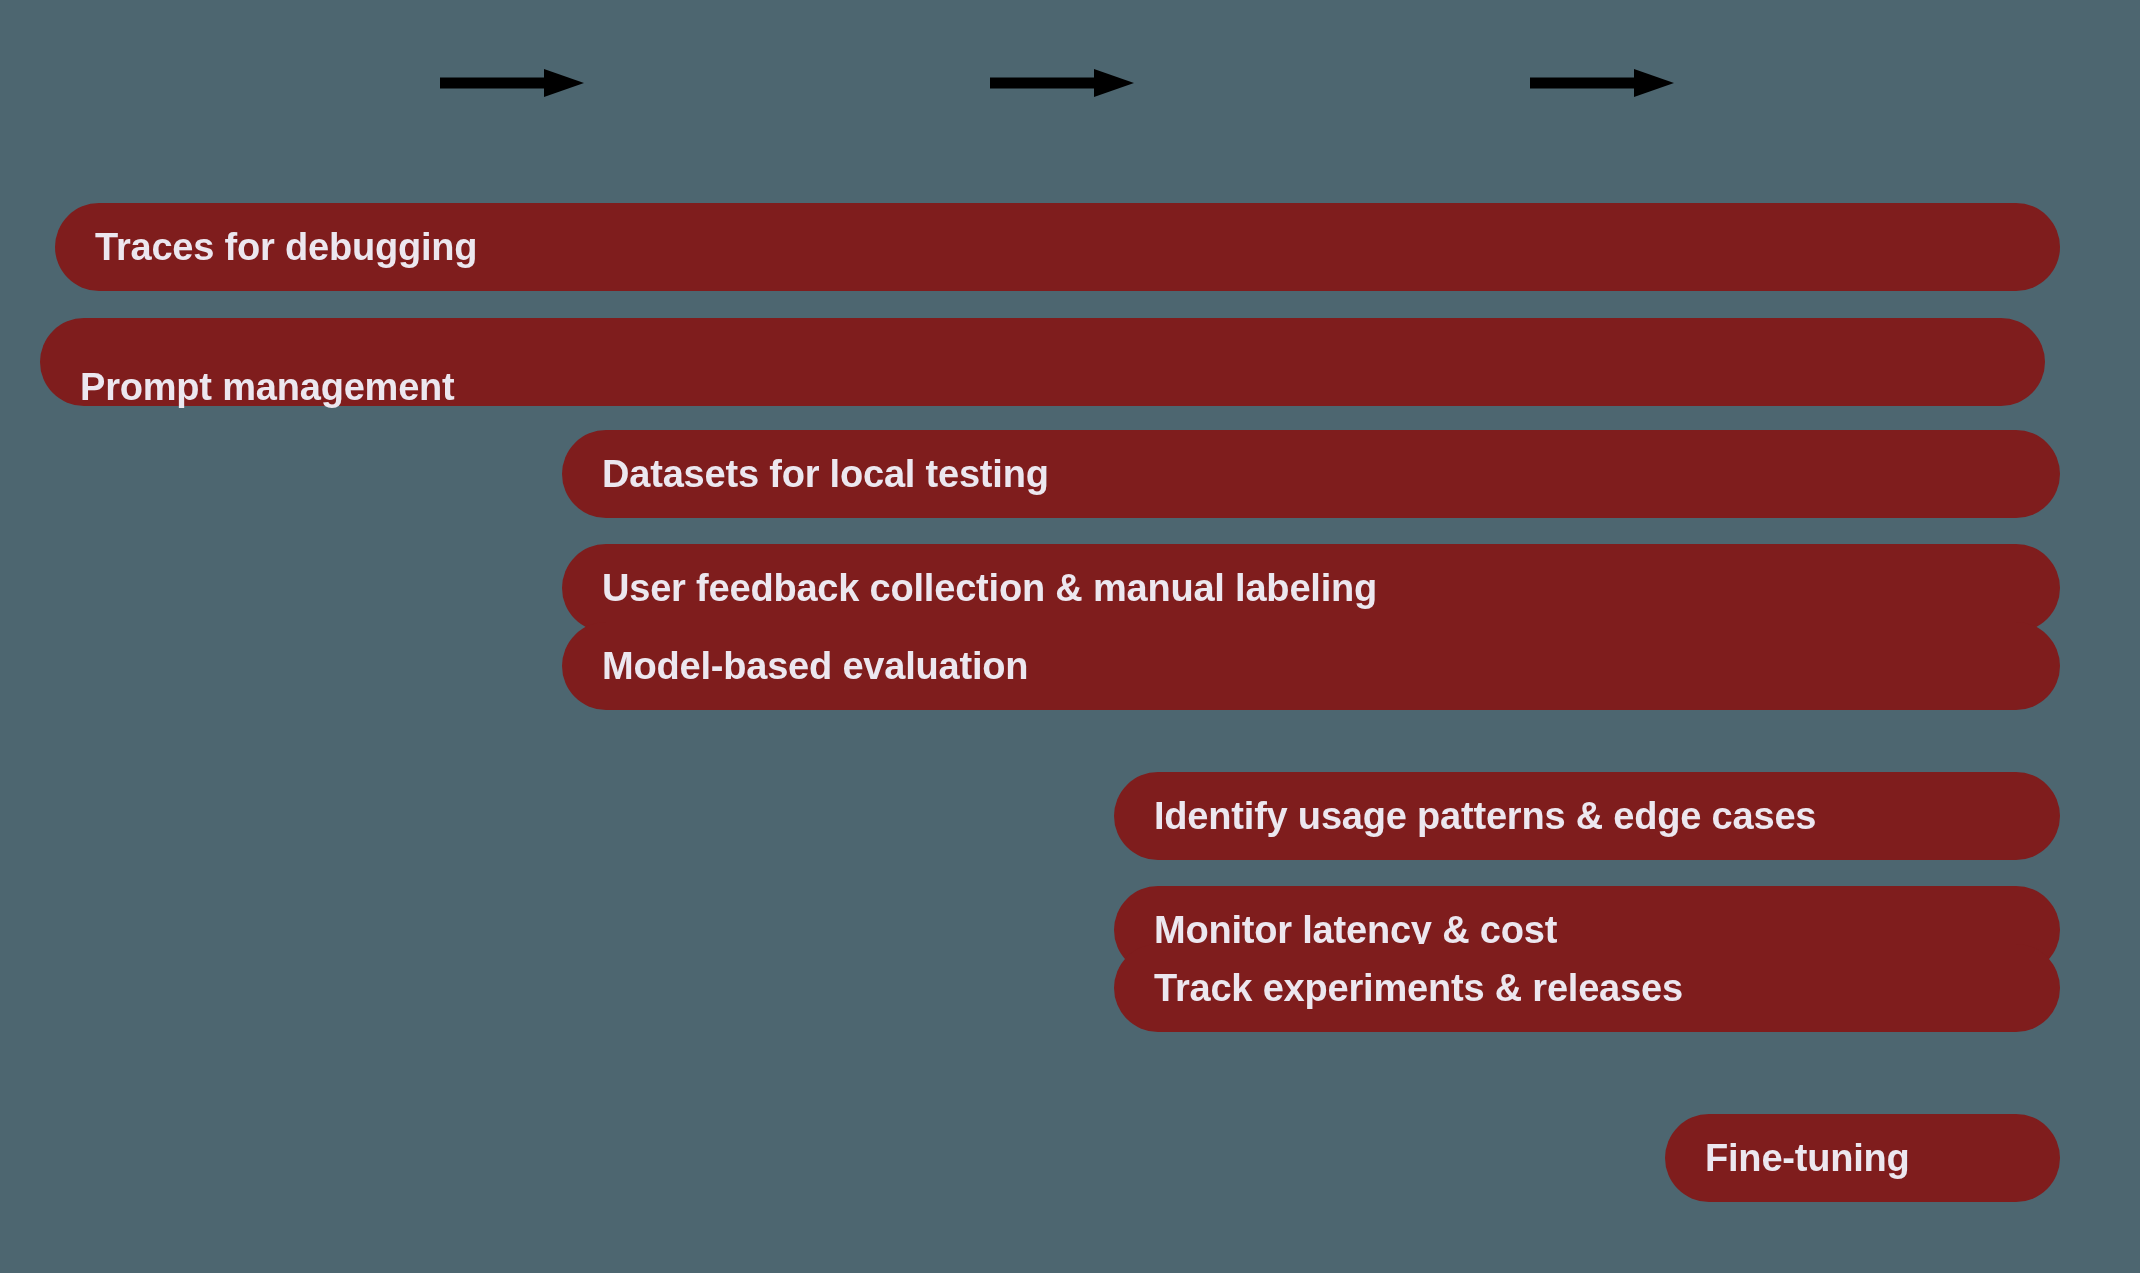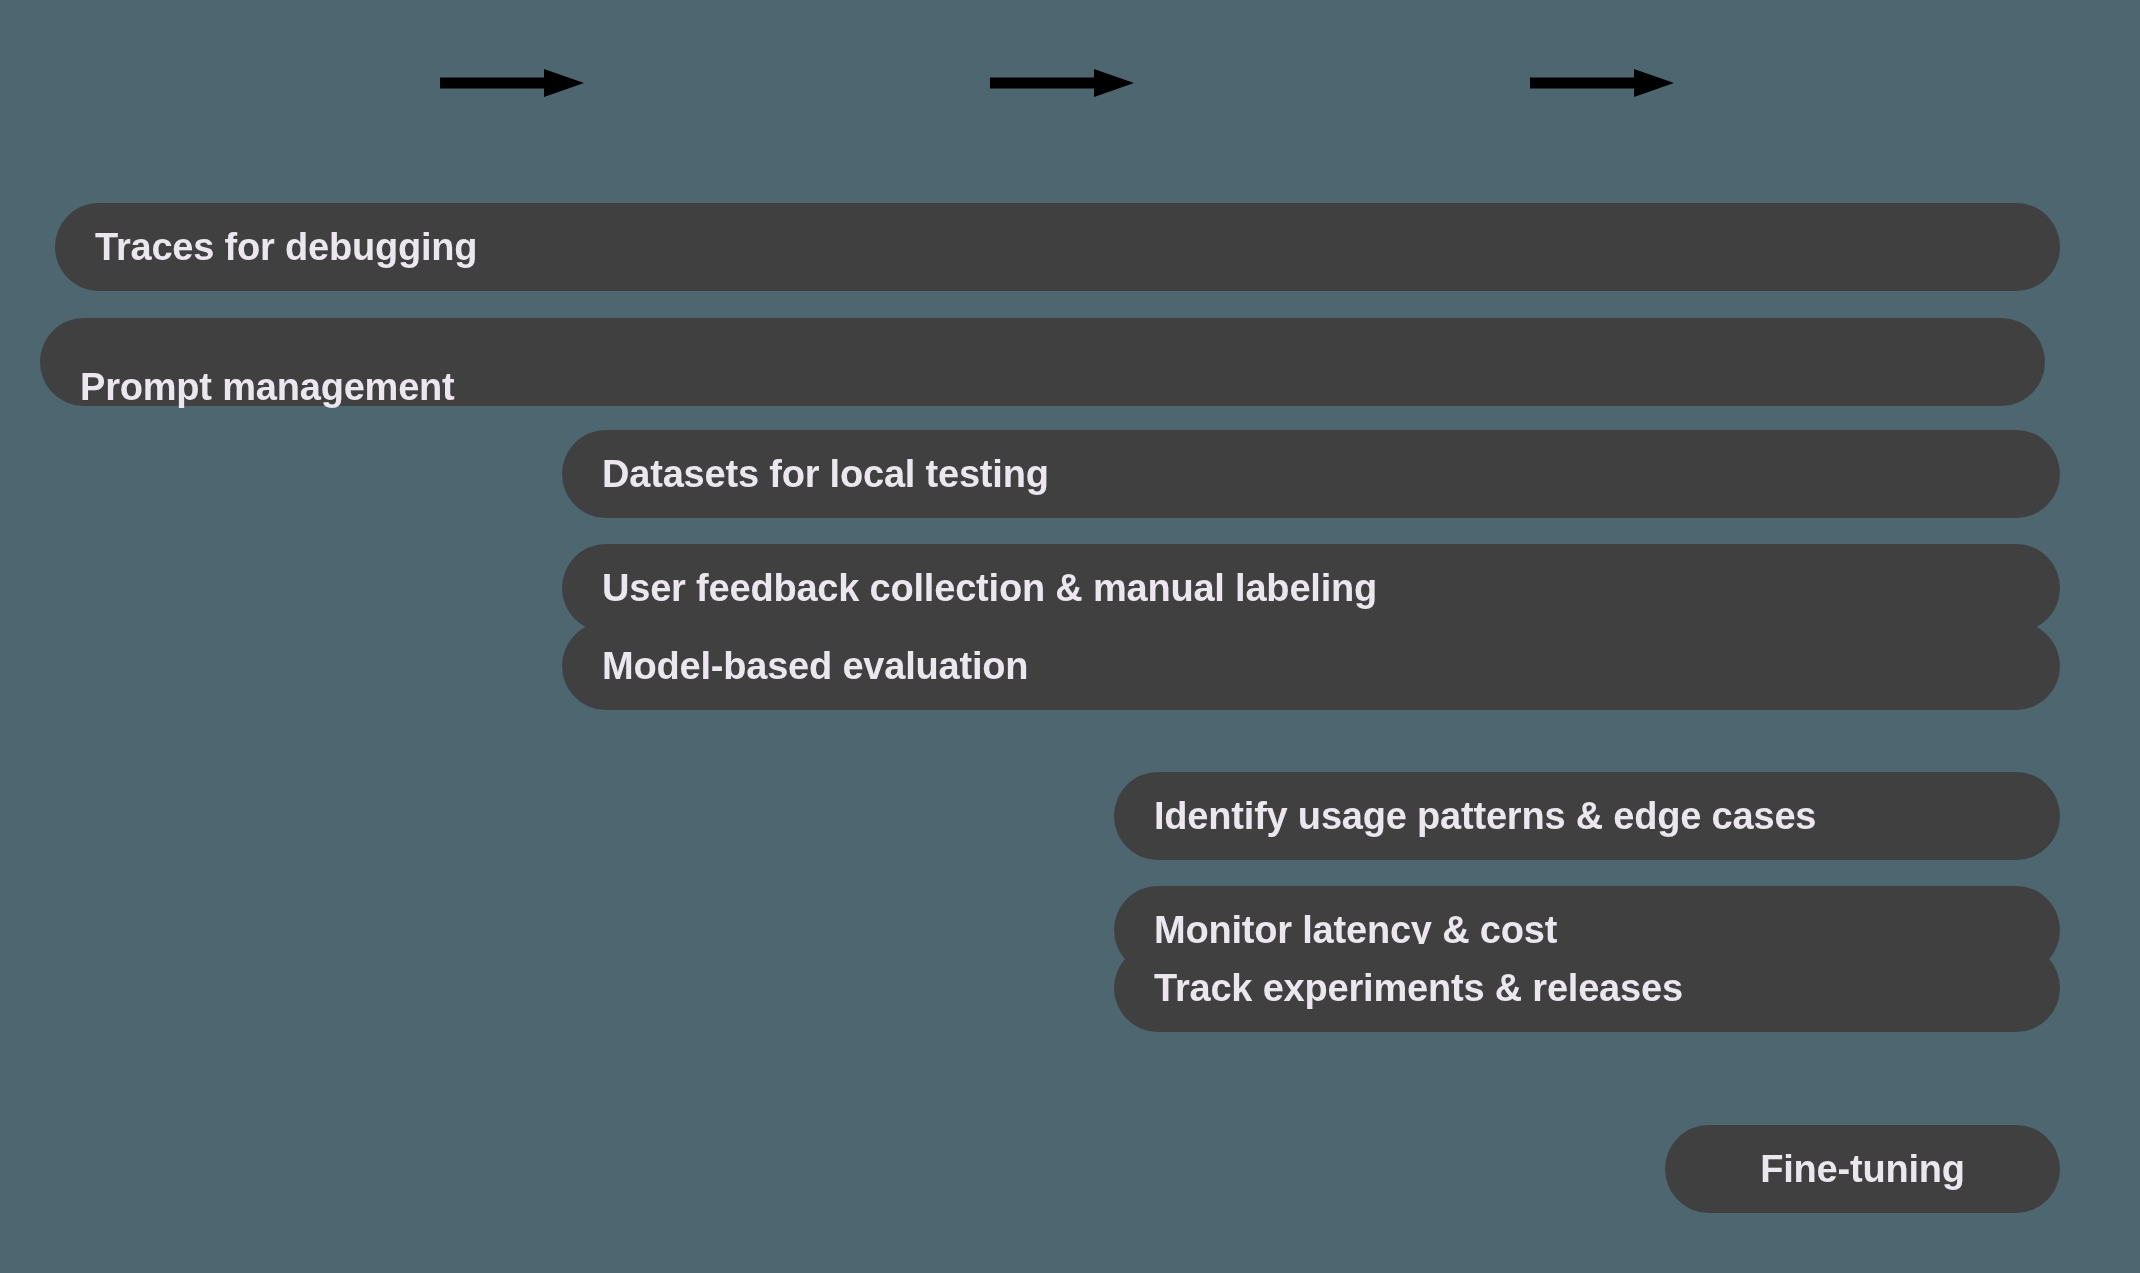--- a/index.html
+++ b/index.html
@@ -46,32 +46,32 @@
     position: absolute;
     top: 68px;
     height: 30px;
   }
   .stage-arrow svg { display: block; }
 
   
   .bar {
     position: absolute;
     height: 88px;
-    background: #404040;
+    background: #7f1d1d;
     border-radius: 48px;
     box-sizing: border-box;
     display: flex;
     align-items: center;
     color: #ece7ef;
     font-size: 38px;
     font-weight: 700;
     letter-spacing: -0.2px;
   }
   .bar.align-left  { justify-content: flex-start; padding-left: 40px; }
-  .bar.align-center{ justify-content: center;     padding: 0 40px; margin-top: 11px; }
+  .bar.align-center{ justify-content: flex-start;     padding: 0 40px; }
 
   .bar-label {
     white-space: nowrap;
     line-height: 1;
   }
 </style>
 </head>
 <body>
 
 <div id="canvas">

